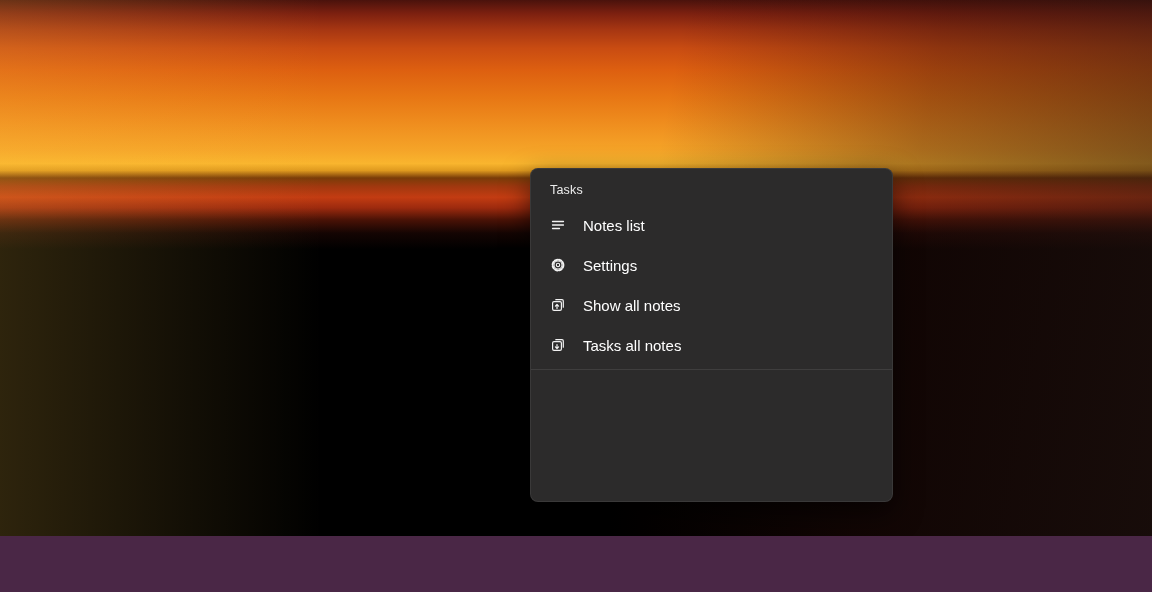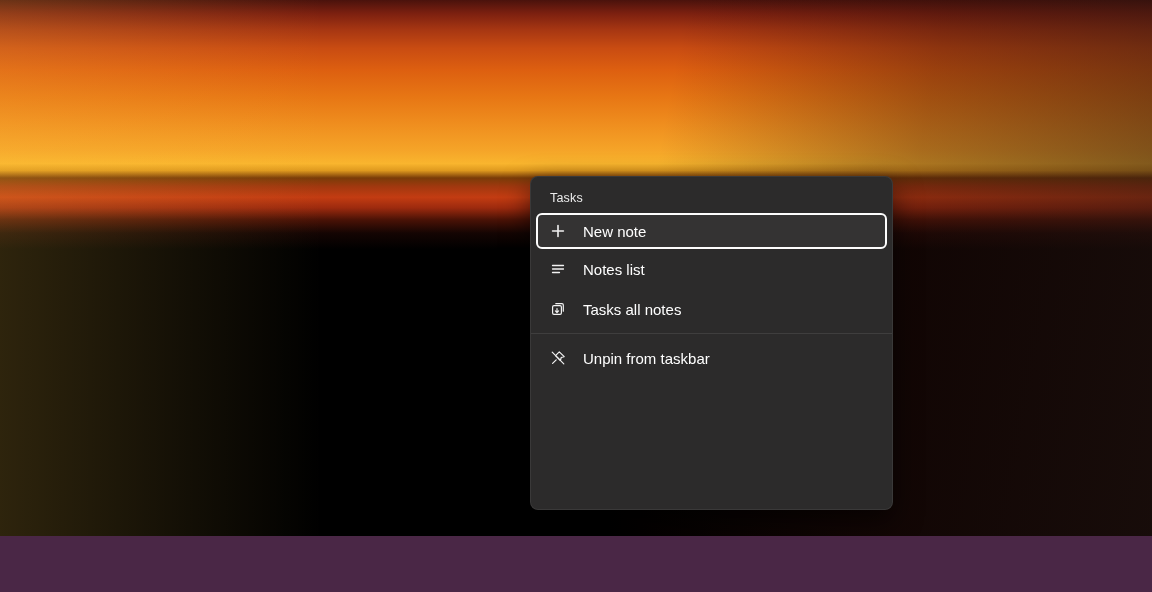--- a/index.html
+++ b/index.html
@@ -17,21 +17,21 @@
       linear-gradient(to bottom,
         #4a120c 0%, #7c2010 2.5%, #a63612 5.5%, #c94c12 9%,
         #dd5f10 13%, #e77614 18%, #ef8d1e 23%, #f5a428 28%,
         #f9b52e 30.5%, #df9a1f 31.8%, #7a3c08 33.2%, #a1380f 34.8%,
         #c33c12 36.8%, #9c2a0e 38.8%, #4a1206 41%, #140503 43.5%,
         #000 46.5%, #000 100%);
   }
 
   
   .jumplist {
-    position:absolute; left:530px; top:176px; width:363px; height:334px;
+    position:absolute; left:530px; top:168px; width:363px; height:334px;
     background:#2c2b2b; border:1px solid rgba(255,255,255,0.07);
     border-radius:8px; box-shadow:0 10px 28px rgba(0,0,0,0.6);
     color:#fff; overflow:hidden;
   }
   .jl-header { padding:14px 0 0 19px; font-size:12.5px; color:#ececec; height:32px; letter-spacing:0.2px; }
   .jl-item {
     height:40px; display:flex; align-items:center; padding-left:19px; cursor:default;
   }
   .jl-item .ic { width:16px; height:16px; flex:0 0 16px; display:flex; align-items:center; justify-content:center; }
   .jl-item .lbl { margin-left:17px; font-size:15px; color:#fff; white-space:nowrap; }
@@ -54,64 +54,66 @@
 <body>
 
 <div class="screen">
 
   <div class="wallpaper"></div>
 
   <div class="jumplist">
     <div class="jl-header">Tasks</div>
     <div class="jl-pad-top"></div>
 
-    <div class="jl-item focused">
-      <span class="ic">
-        <svg class="mic" width="16" height="16" viewBox="0 0 16 16" style="stroke-width:1.6">
-            <path d="M8 2.6V13.4M2.6 8H13.4"></path>
-          </svg>
-      </span>
-      <span class="lbl">New note</span>
-    </div>
 
     <div class="jl-item">
       <span class="ic">
         <svg class="mic" width="16" height="16" viewBox="0 0 16 16">
             <path d="M2.5 4.5h11M2.5 8h11M2.5 11.5h7"></path>
           </svg>
       </span>
       <span class="lbl">Notes list</span>
     </div>
 
+    <div class="jl-item">
+      <span class="ic">
+        <svg class="mic" width="16" height="16" viewBox="0 0 16 16">
+          <circle cx="8" cy="8" r="5.4" stroke-width="2" stroke-dasharray="2.6 1.7"></circle>
+          <circle cx="8" cy="8" r="4" stroke-width="1.1"></circle>
+          <circle cx="8" cy="8" r="1.7" stroke-width="1.1"></circle>
+        </svg>
+      </span>
+      <span class="lbl">Settings</span>
+    </div>
 
+    <div class="jl-item">
+      <span class="ic">
+        <svg class="mic" width="16" height="16" viewBox="0 0 16 16" style="stroke-width:1.2">
+          <path d="M5.8 2.7h6.2a1.3 1.3 0 0 1 1.3 1.3v6.2"></path>
+          <rect x="2.6" y="4.6" width="8.8" height="8.8" rx="1.4"></rect>
+          <path d="M7 11.4V7.6M5.4 9.1 7 7.4l1.6 1.7"></path>
+        </svg>
+      </span>
+      <span class="lbl">Show all notes</span>
+    </div>
 
     <div class="jl-item">
       <span class="ic">
         <svg class="mic" width="16" height="16" viewBox="0 0 16 16" style="stroke-width:1.2">
           <path d="M5.8 2.7h6.2a1.3 1.3 0 0 1 1.3 1.3v6.2"></path>
           <rect x="2.6" y="4.6" width="8.8" height="8.8" rx="1.4"></rect>
           <path d="M7 7.6v3.8M5.4 9.9 7 11.6l1.6-1.7"></path>
         </svg>
       </span>
       <span class="lbl">Tasks all notes</span>
     </div>
 
     <div class="jl-sep"></div>
 
 
-    <div class="jl-item">
-      <span class="ic">
-        <svg class="mic" width="16" height="16" viewBox="0 0 16 16" style="stroke-width:1.2">
-          <path d="M9.3 1.8l4.9 4.9-3 .8-.8 3-4.9-4.9z"></path>
-          <path d="M6.2 9.8 2.6 13.4"></path>
-          <path d="M2.2 2.2 13.8 13.8"></path>
-        </svg>
-      </span>
-      <span class="lbl">Unpin from taskbar</span>
-    </div>
   </div>
 
   <div class="taskbar">
 
     
 
     
 
     
     

